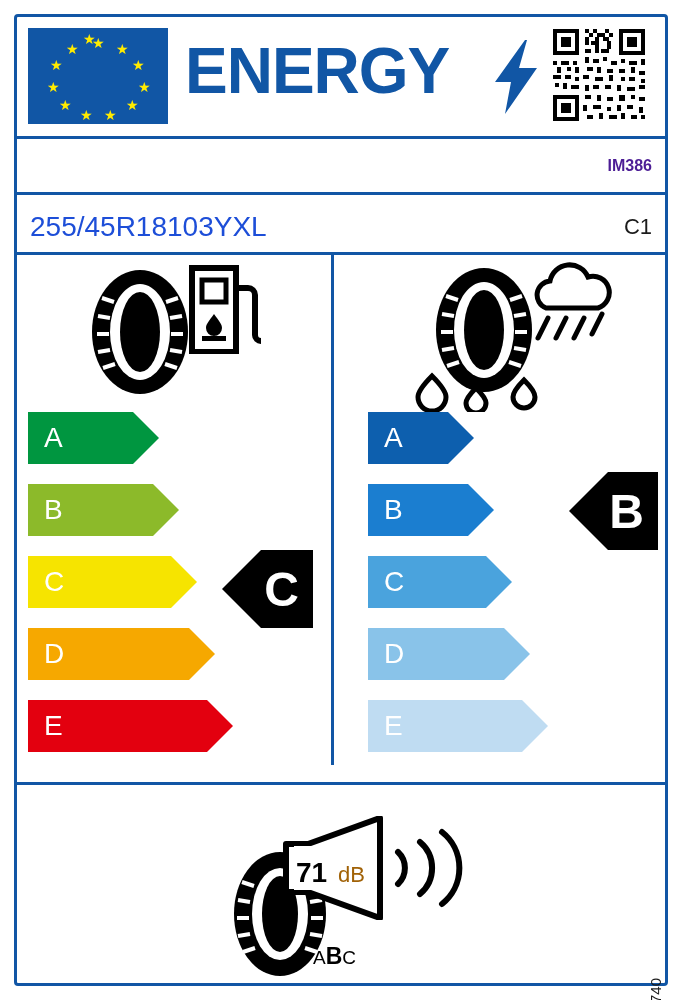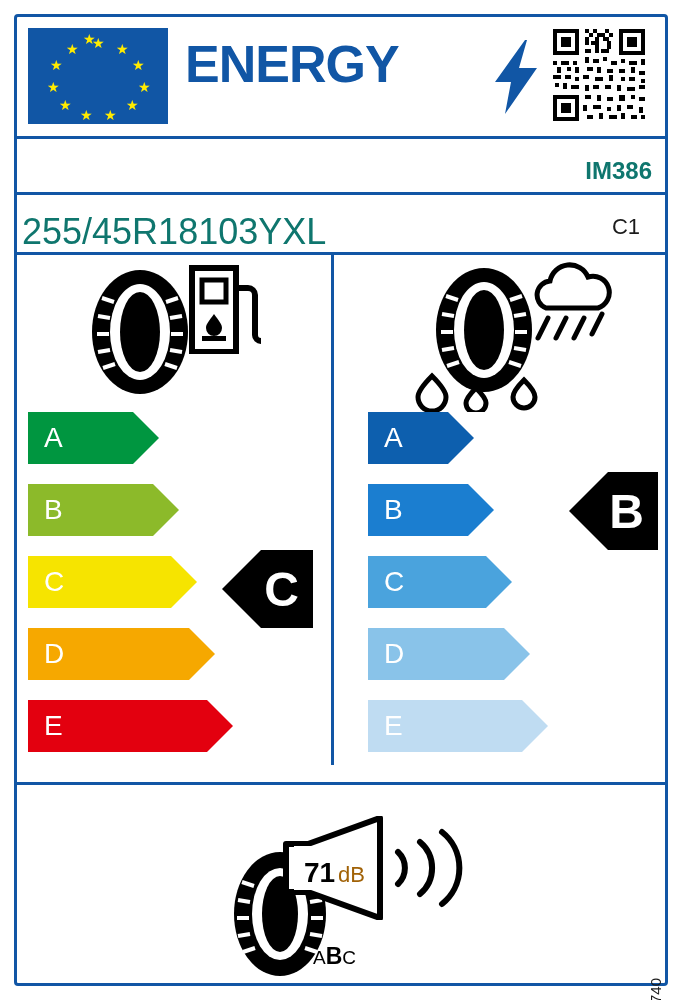--- a/index.html
+++ b/index.html
@@ -33,21 +33,21 @@
   }
   .eu-flag .star {
     position: absolute;
     color: #ffeb00;
     font-size: 14px;
     line-height: 14px;
   }
   .energy-word {
     position: absolute;
     left: 185px; top: 34px;
-    font-size: 52px;
+    font-size: 64px;
     font-weight: bold;
     letter-spacing: -1px;
     color: #1156a5;
     font-family: "Liberation Sans", sans-serif;
   }
   .bolt {
     position: absolute;
     left: 495px; top: 40px;
     width: 42px; height: 74px;
   }
@@ -67,34 +67,34 @@
     position: absolute;
     left: 30px; top: 155px;
     font-size: 22px;
     font-weight: bold;
     letter-spacing: 1.2px;
     color: #1b1b1b;
   }
   .model {
     position: absolute;
     right: 30px; top: 157px;
-    font-size: 24px;
+    font-size: 16px;
     font-weight: bold;
-    color: #0f766e;
+    color: #4c1d95;
     text-align: right;
   }
   .size {
     position: absolute;
-    left: 22px; top: 211px;
-    font-size: 36px;
-    color: #0f766e;
+    left: 30px; top: 211px;
+    font-size: 28px;
+    color: #1d4ed8;
   }
   .classcode {
     position: absolute;
-    right: 42px; top: 214px;
+    right: 30px; top: 214px;
     font-size: 22px;
     color: #1b1b1b;
   }
   
   .vdiv {
     position: absolute;
     left: 331px; top: 255px;
     width: 3px; height: 510px;
     background: #1156a5;
   }
@@ -164,21 +164,20 @@
     left: 17px; top: 782px;
     width: 648px; height: 3px;
     background: #1156a5;
   }
   .noise-db {
     position: absolute;
     left: 296px; top: 857px;
     font-size: 28px;
     font-weight: bold;
     color: #000;
-    margin-left: 8px;
   }
   .noise-unit {
     position: absolute;
     left: 338px; top: 862px;
     font-size: 22px;
     color: #a16207;
   }
   .noise-classes {
     position: absolute;
     left: 313px; top: 943px;

